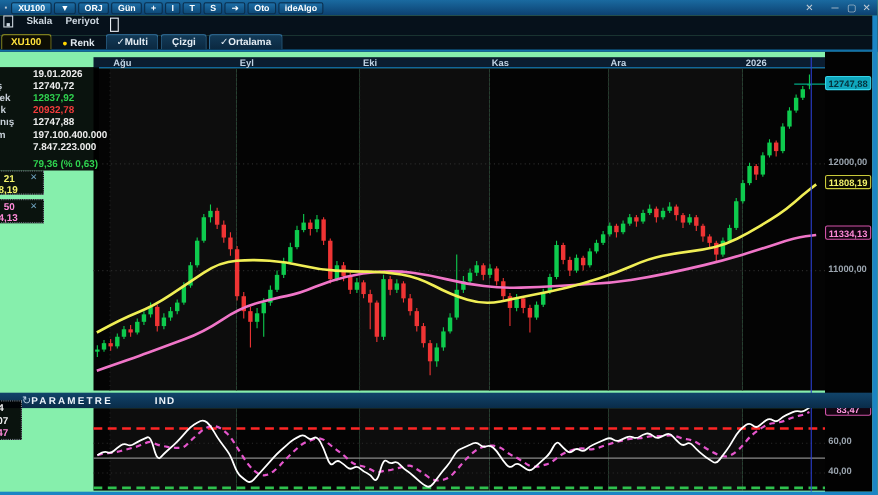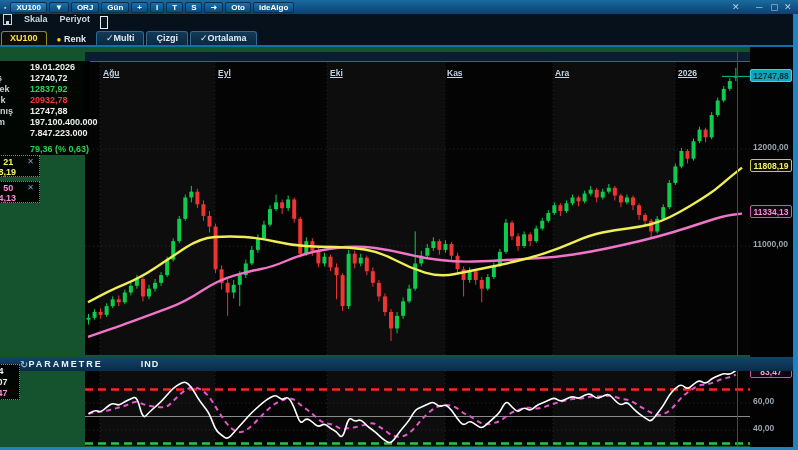--- a/index.html
+++ b/index.html
@@ -1,17 +1,17 @@
 <!DOCTYPE html>
 <html><head>
 <meta charset="utf-8">
 <style>
   html,body{margin:0;padding:0;background:#000;}
   *{box-sizing:border-box;}
-  .screen{position:relative;width:798px;height:450px;background:#14532d;overflow:hidden;
+  .screen{position:relative;width:798px;height:450px;background:#86efac;overflow:hidden;
     font-family:"Liberation Sans","DejaVu Sans",sans-serif;-webkit-font-smoothing:none;}
   .abs{position:absolute;}
 
   
   .titlebar{left:0;top:0;width:798px;height:14px;z-index:9;
     background:linear-gradient(#1a6aa0,#0c4070);display:flex;align-items:center;gap:2px;padding:1px 2px;}
   .tb-btn{height:11px;padding:0 5px;background:linear-gradient(#1d6ea6,#0e4a78);
     border:1px solid #0a2f4d;border-radius:2px;color:#fff;font-size:8px;font-weight:bold;
     line-height:9px;display:inline-flex;align-items:center;}
   .tb-btn.sym{background:linear-gradient(#2b84bd,#11578c);}
@@ -32,21 +32,21 @@
   .symtab{height:14px;padding:1px 8px 0;color:#ffe23c;background:#0d0d04;
     border:1px solid #8a8a22;border-bottom:none;border-radius:3px 3px 0 0;margin-left:1px;}
   .renk{color:#dfe7ee;margin:0 8px 1px 10px;}
   .renk .dot{color:#ffd400;font-size:8px;}
   .blue-tab{height:14px;padding:1px 9px 0;color:#e4ecf3;background:linear-gradient(#123a57,#0b2840);
     border:1px solid #2e6a94;border-bottom:none;border-radius:3px 3px 0 0;margin-left:2px;}
 
   
   .monthstrip{left:85px;top:52px;width:665px;height:10px;z-index:4;background:#0b1d30;
     border-bottom:1px solid #1170a8;}
-  .month-label{position:absolute;top:16px;color:#c2d4e4;font-size:8.5px;font-weight:bold;line-height:10px;text-decoration:underline;}
+  .month-label{position:absolute;top:0px;color:#c2d4e4;font-size:8.5px;font-weight:bold;line-height:10px;}
 
   
   .axispanel{left:750px;top:47px;width:43px;height:400px;z-index:6;background:#020202;
     font-size:8.5px;font-weight:bold;color:#9aa4ae;}
   .tick{position:absolute;left:3px;}
   .pricebox{position:absolute;left:0px;width:42px;height:13px;border-radius:2px;
     text-align:center;line-height:12px;font-size:8.5px;}
   .box-last{background:#0fa6bc;border:1px solid #35d4ea;color:#05313b;}
   .box-ma21{background:#0b0b00;border:1px solid #caca3a;color:#f3f36a;}
   .box-ma50{background:#120410;border:1px solid #d153a8;color:#ff8ad8;}

